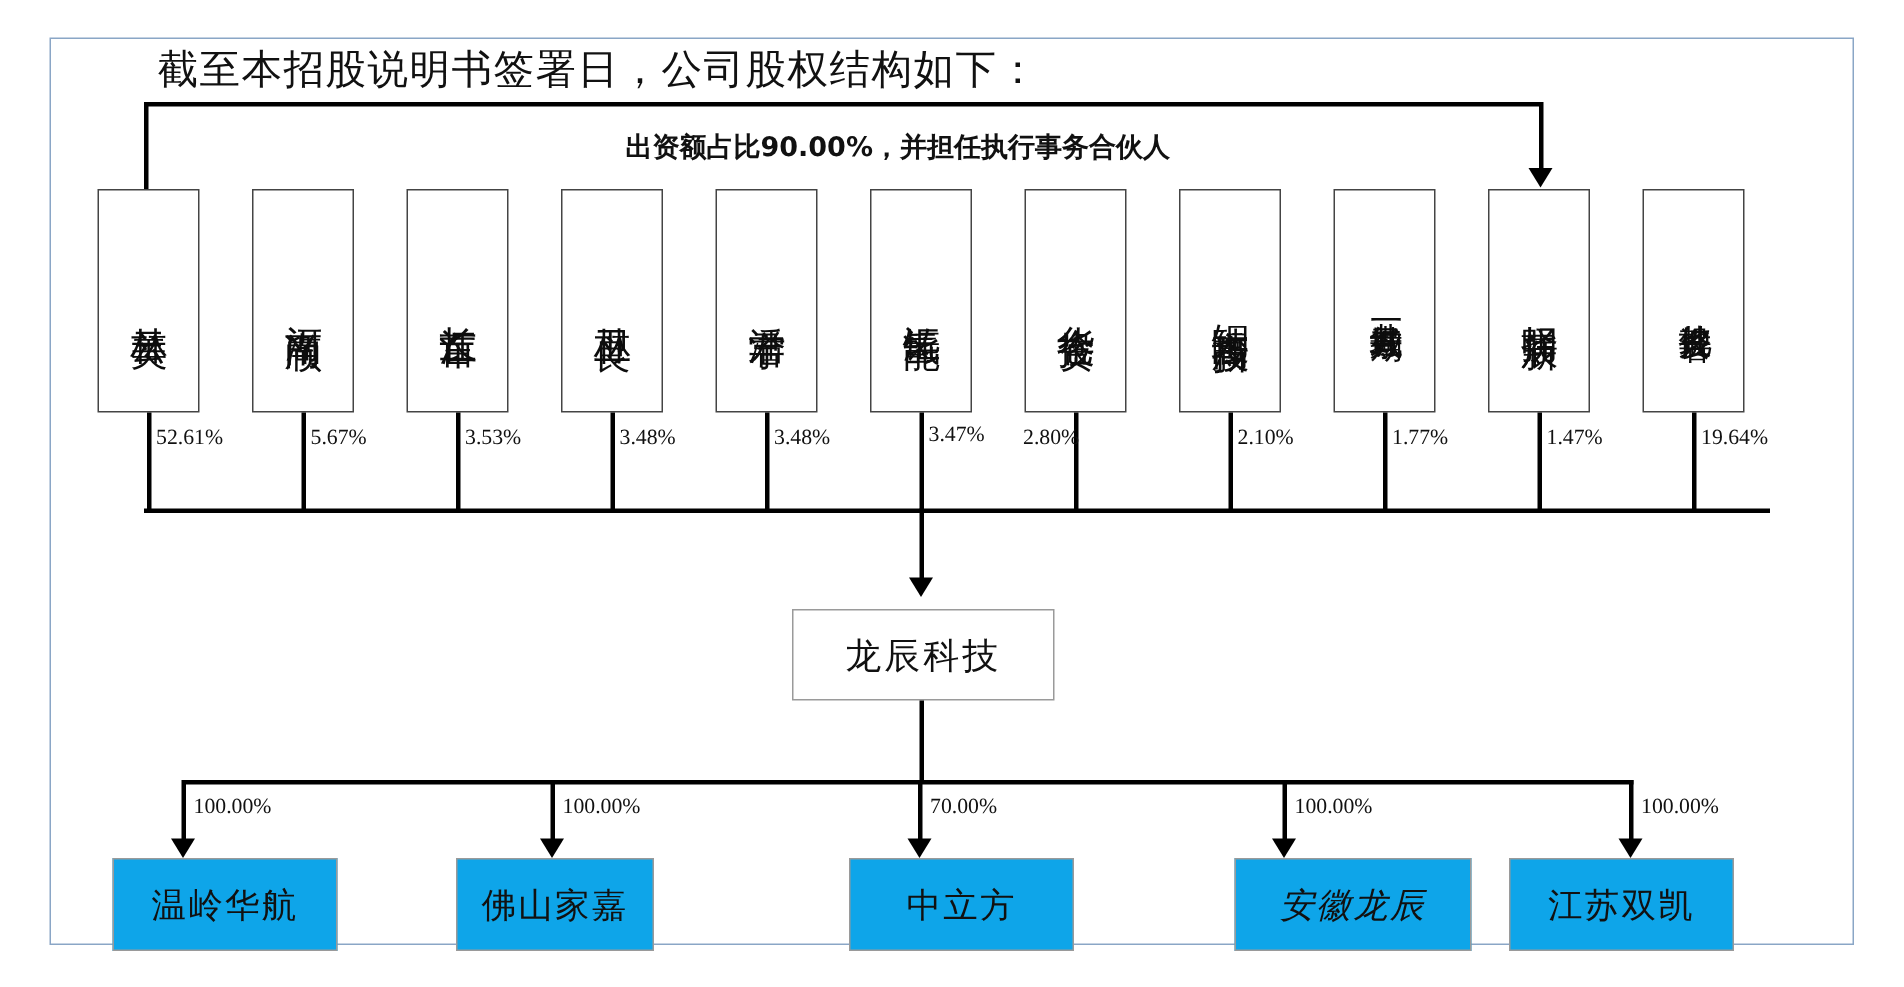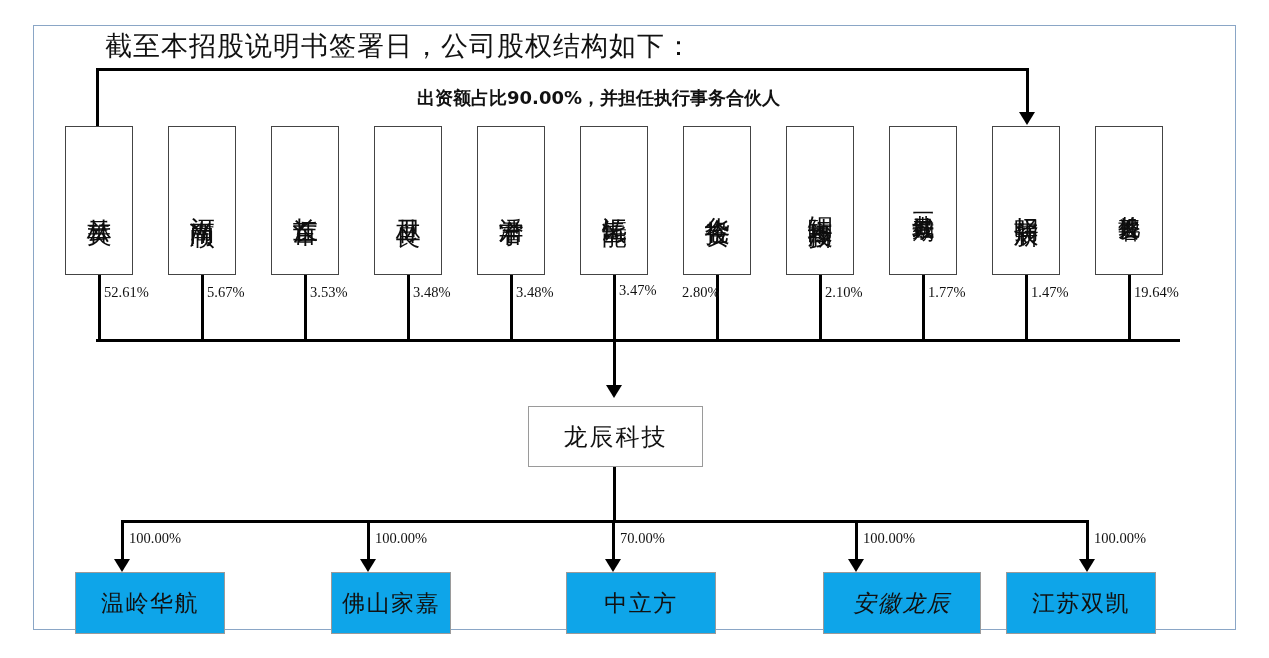--- a/index.html
+++ b/index.html
@@ -135,21 +135,21 @@
   <div id="subsidiary-layer">
       <div class="vline" style="left: 121px; top: 520px; height: 41px;"></div>
       <div class="arrow-dn" style="left: 114px; top: 559px;"></div>
       <div class="pct" style="left: 129px; top: 530px;">100.00%</div>
       <div class="sub-box" style="left: 75px; top: 572px; width: 150px; height: 62px;">
         <span class="sub-label">温岭华航</span>
       </div>
       <div class="vline" style="left: 367px; top: 520px; height: 41px;"></div>
       <div class="arrow-dn" style="left: 360px; top: 559px;"></div>
       <div class="pct" style="left: 375px; top: 530px;">100.00%</div>
-      <div class="sub-box" style="left: 331px; top: 572px; width: 120px; height: 62px;">
+      <div class="sub-box" style="left: 304px; top: 572px; width: 132px; height: 62px;">
         <span class="sub-label">佛山家嘉</span>
       </div>
       <div class="vline" style="left: 612px; top: 520px; height: 41px;"></div>
       <div class="arrow-dn" style="left: 605px; top: 559px;"></div>
       <div class="pct" style="left: 620px; top: 530px;">70.00%</div>
       <div class="sub-box" style="left: 566px; top: 572px; width: 150px; height: 62px;">
         <span class="sub-label">中立方</span>
       </div>
       <div class="vline" style="left: 855px; top: 520px; height: 41px;"></div>
       <div class="arrow-dn" style="left: 848px; top: 559px;"></div>

